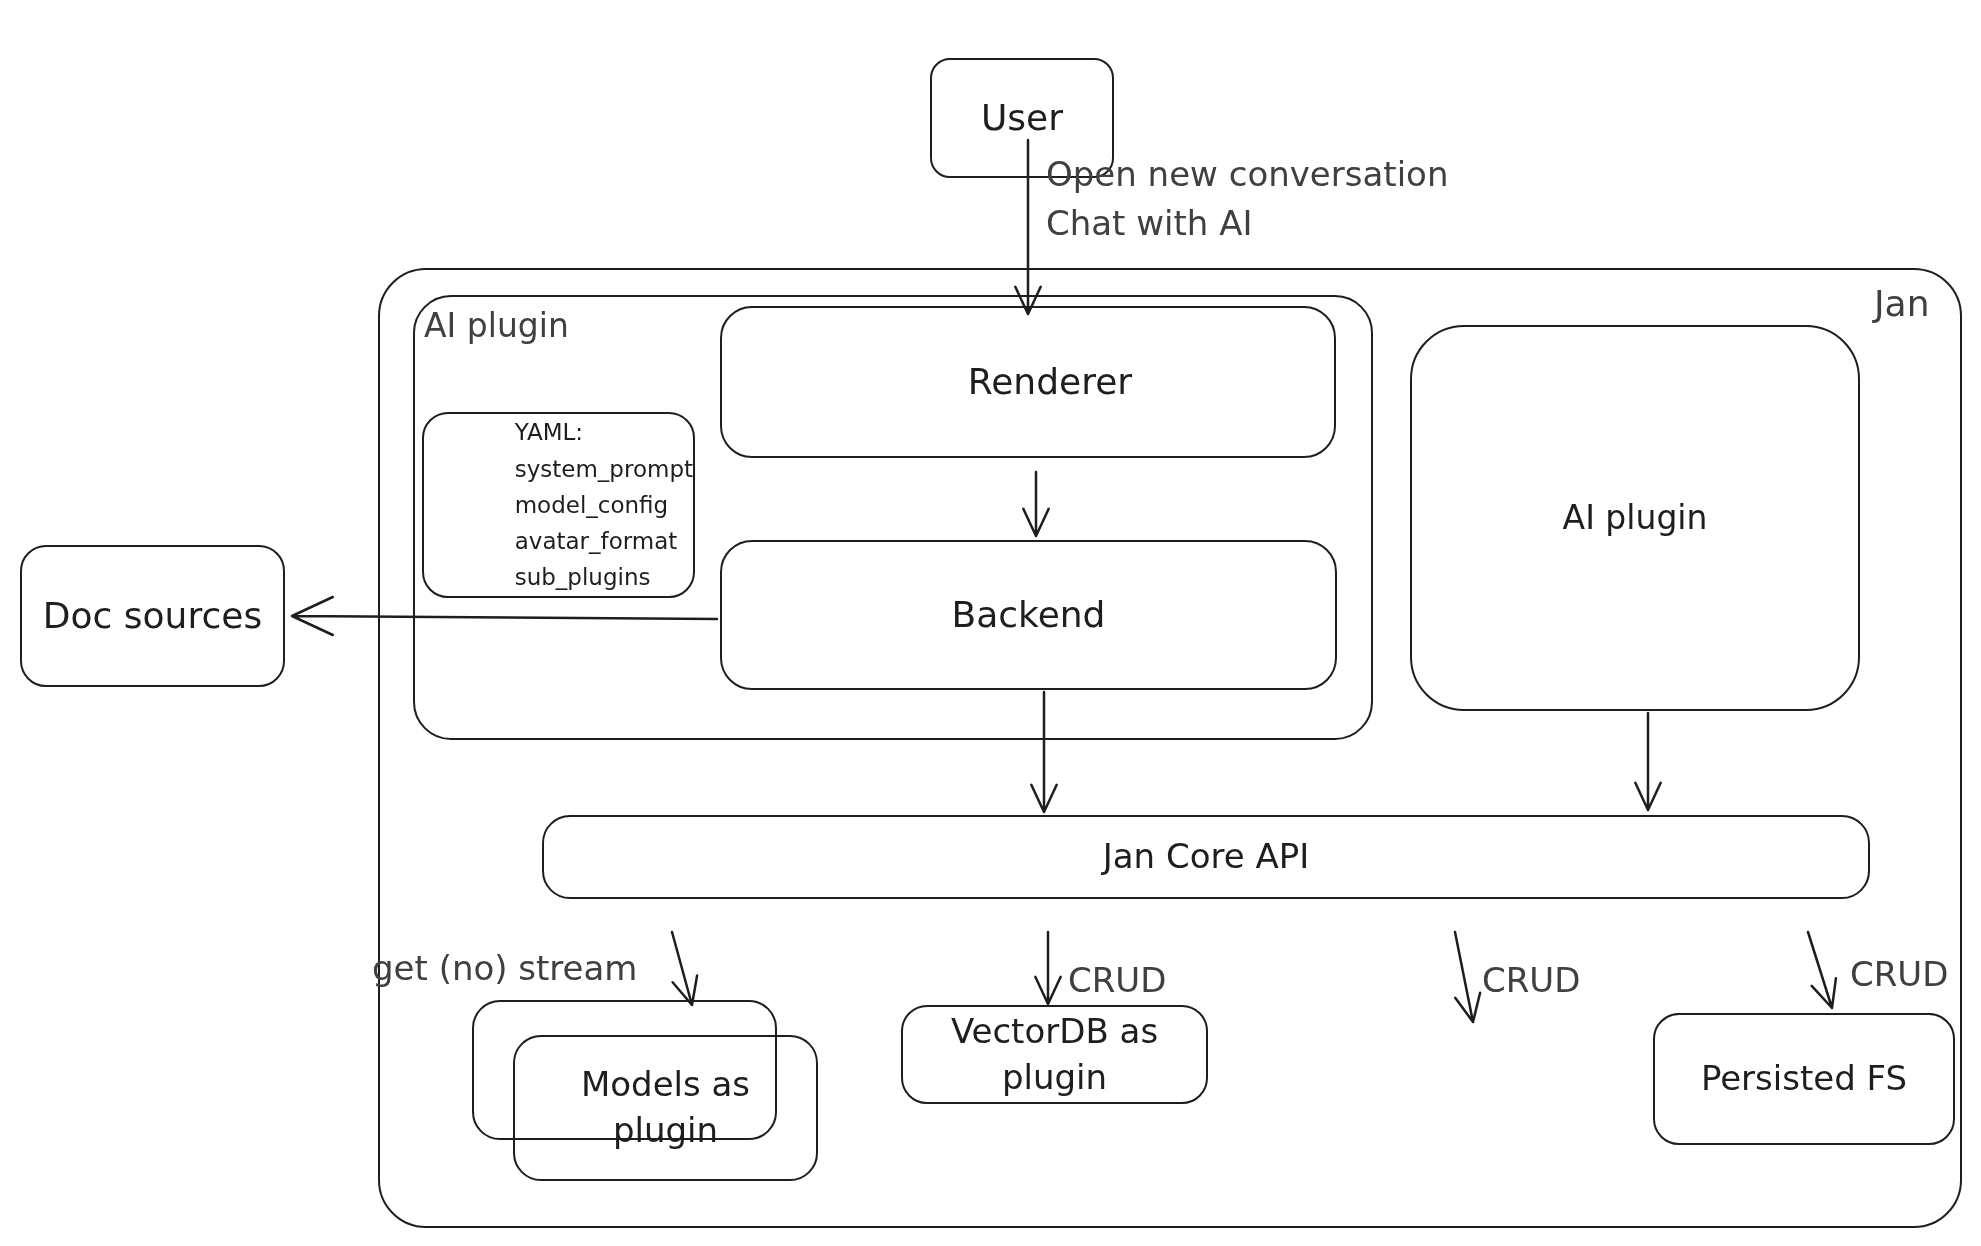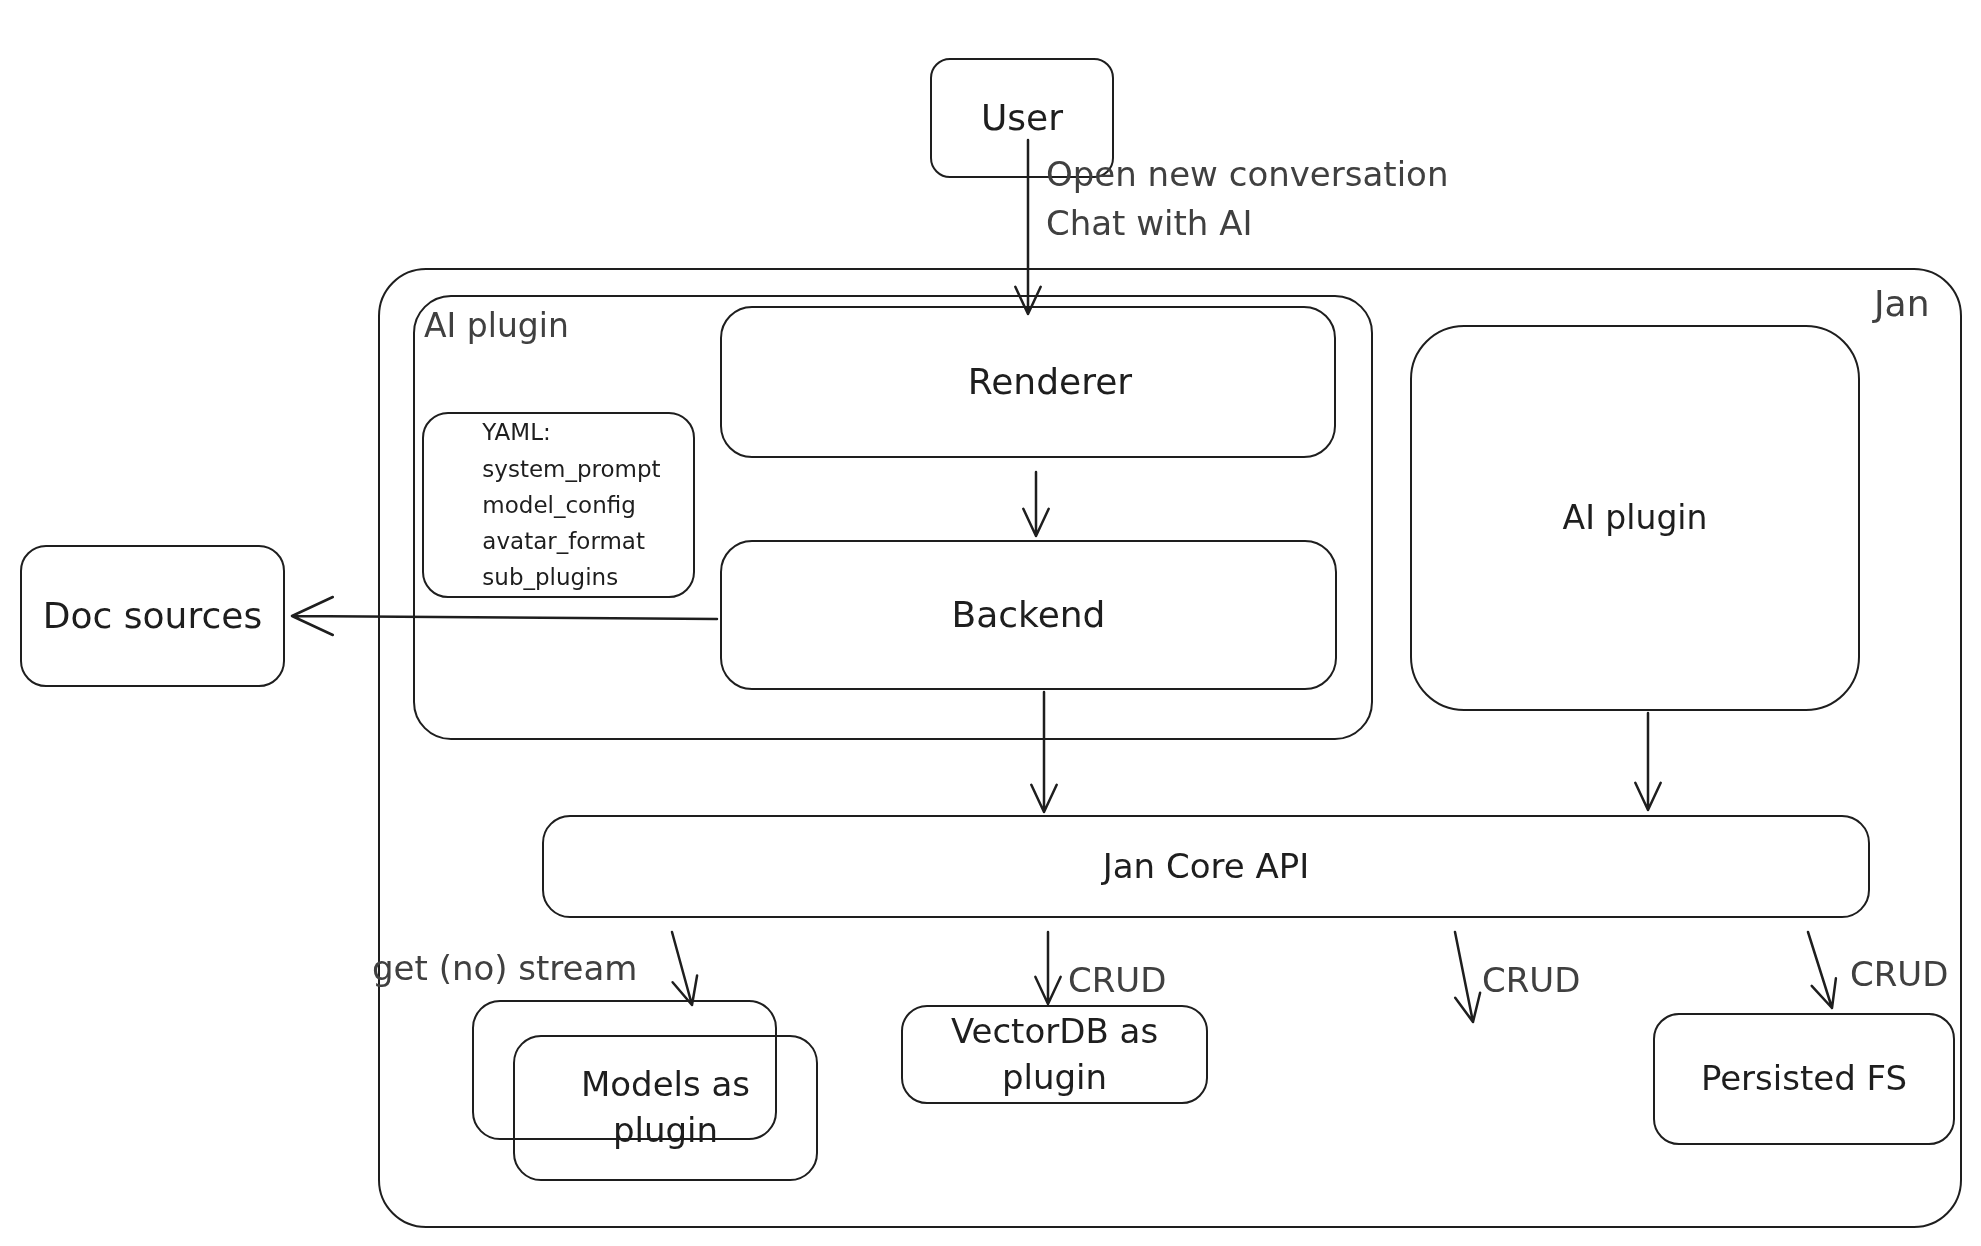--- a/index.html
+++ b/index.html
@@ -63,41 +63,41 @@
   <div class="free" style="left:424px; top:302px; font-size:33px;">AI plugin</div>
 
   <div class="box" style="left:930px; top:18px; width:184px; height:120px; border-radius:20px;margin-top:40px;">
     <span class="lbl" style="font-size:36px;">User</span>
   </div>
 
   <div class="box" style="left:720px; top:306px; width:616px; height:152px; border-radius:32px;padding-left:44px;">
     <span class="lbl" style="font-size:36px;">Renderer</span>
   </div>
 
-  <div class="box" style="left:422px; top:412px; width:273px; height:186px; border-radius:26px; justify-content:center; padding-left:26px;">
+  <div class="box" style="left:422px; top:412px; width:273px; height:186px; border-radius:26px; justify-content:flex-end; padding-left:26px;">
     <span class="yaml-text" style="font-size:23px;">YAML:
 system_prompt
 model_config
 avatar_format
 sub_plugins</span>
   </div>
 
   <div class="box" style="left:720px; top:540px; width:617px; height:150px; border-radius:32px;">
     <span class="lbl" style="font-size:36px;">Backend</span>
   </div>
 
   <div class="box" style="left:20px; top:545px; width:265px; height:142px; border-radius:26px;text-align:right;">
     <span class="lbl" style="font-size:36px;">Doc sources</span>
   </div>
 
   <div class="box" style="left:1410px; top:325px; width:450px; height:386px; border-radius:54px;">
     <span class="lbl" style="font-size:33px;">AI plugin</span>
   </div>
 
-  <div class="box" style="left:542px; top:815px; width:1328px; height:103px; border-radius:28px;">
+  <div class="box" style="left:542px; top:815px; width:1328px; height:84px; border-radius:28px;">
     <span class="lbl" style="font-size:34px;">Jan Core API</span>
   </div>
 
   <div class="box" style="left:472px; top:1000px; width:305px; height:140px; border-radius:28px;"></div>
   <div class="box" style="left:513px; top:1035px; width:305px; height:146px; border-radius:28px;">
     <span class="lbl" style="font-size:34px;">Models as
 plugin</span>
   </div>
 
   <div class="box" style="left:901px; top:1005px; width:307px; height:99px; border-radius:26px;">

